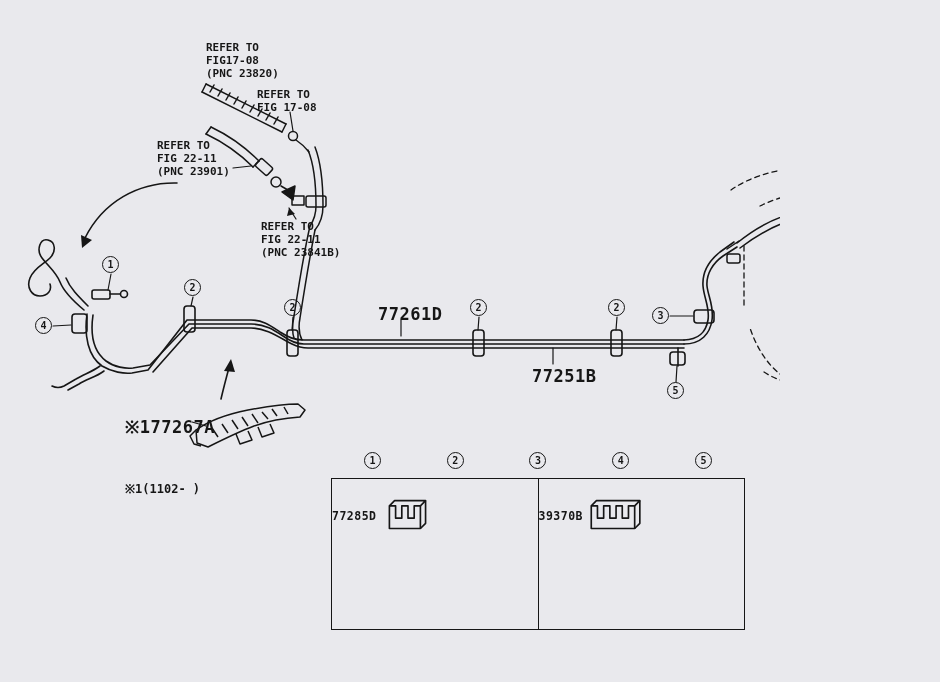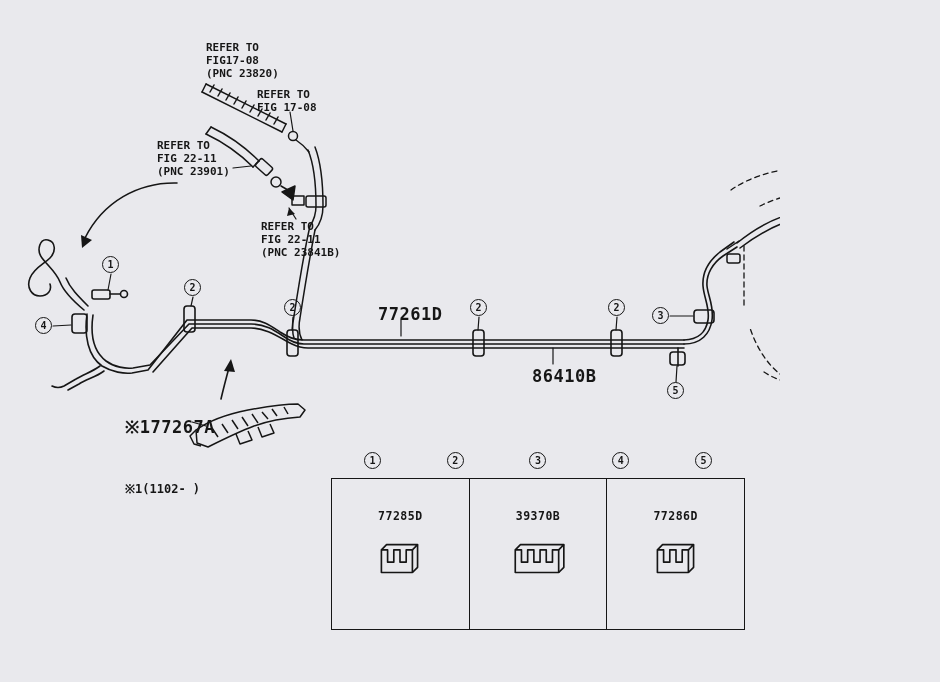--- a/index.html
+++ b/index.html
@@ -17,21 +17,21 @@
              border-radius:50%; display:flex; align-items:center; justify-content:center;
              font-size:10px; font-weight:bold; line-height:1; background:transparent; }
   .ptable { position:absolute; left:331px; top:452px; width:414px; }
   .pt-callouts { display:flex; height:20px; margin-bottom:6px; }
   .pt-callouts .slot { flex:1; display:flex; justify-content:center; }
   .cnum { width:17px; height:17px; border:1.5px solid var(--ink); border-radius:50%;
           display:flex; align-items:center; justify-content:center;
           font-size:10px; font-weight:bold; line-height:1; }
   .pt-grid { display:flex; border:1.5px solid var(--ink); height:152px; }
   .pt-cell { flex:1; border-right:1.5px solid var(--ink); display:flex;
-             flex-direction:column; align-items:center; }
+             flex-direction:row; align-items:flex-start; }
   .pt-cell:last-child { border-right:none; }
   .pt-cell .pn { margin-top:30px; font-size:11.5px; font-weight:bold; letter-spacing:.5px; }
   .pt-cell svg { margin-top:10px; color:var(--ink); }
 </style>
 </head>
 <body>
 
 <div class="stage">
 
   <svg class="art" width="940" height="682" viewBox="0 0 940 682">
@@ -142,21 +142,21 @@
   <div class="note" style="left:257px; top:88px;">REFER TO
 FIG 17-08</div>
   <div class="note" style="left:157px; top:139px;">REFER TO
 FIG 22-11
 (PNC 23901)</div>
   <div class="note" style="left:261px; top:220px;">REFER TO
 FIG 22-11
 (PNC 23841B)</div>
 
   <div class="plabel" style="left:378px; top:304px;">77261D</div>
-  <div class="plabel" style="left:532px; top:366px;">86410B</div>
+  <div class="plabel" style="left:532px; top:366px;">77251B</div>
   <div class="plabel" style="left:125px; top:415px;">※177267A</div>
   <div class="footnote" style="left:125px; top:480px;">※1(1102-  )</div>
 
   <span class="callout" style="left:102px; top:256px;">1</span>
   <span class="callout" style="left:184px; top:279px;">2</span>
   <span class="callout" style="left:284px; top:299px;">2</span>
   <span class="callout" style="left:470px; top:299px;">2</span>
   <span class="callout" style="left:608px; top:299px;">2</span>
   <span class="callout" style="left:652px; top:307px;">3</span>
   <span class="callout" style="left:35px;  top:317px;">4</span>
@@ -190,23 +190,15 @@
         </svg>
       </div>
       <div class="pt-cell">
         <span class="pn">39370B</span>
         <svg width="62" height="46" viewBox="0 0 60 44" stroke="currentColor" fill="none" stroke-width="1.6" stroke-linejoin="round">
           <path d="M8,38 V16 h6 v12 h6 V16 h6 v12 h6 V16 h6 v12 h6 V16 h6 v22 z"></path>
           <path d="M8,16 l5,-5 h42 l-5,5"></path>
           <path d="M50,38 l5,-5 V11"></path>
         </svg>
       </div>
-      <div class="pt-cell">
-        <span class="pn">77286D</span>
-        <svg width="62" height="46" viewBox="0 0 60 44" stroke="currentColor" fill="none" stroke-width="1.6" stroke-linejoin="round">
-          <path d="M12,38 V16 h6 v12 h6 V16 h6 v12 h6 V16 h6 v22 z"></path>
-          <path d="M12,16 l5,-5 h30 l-5,5"></path>
-          <path d="M42,38 l5,-5 V11"></path>
-        </svg>
-      </div>
     </div>
   </div>
 </div>
 
 </body></html>

